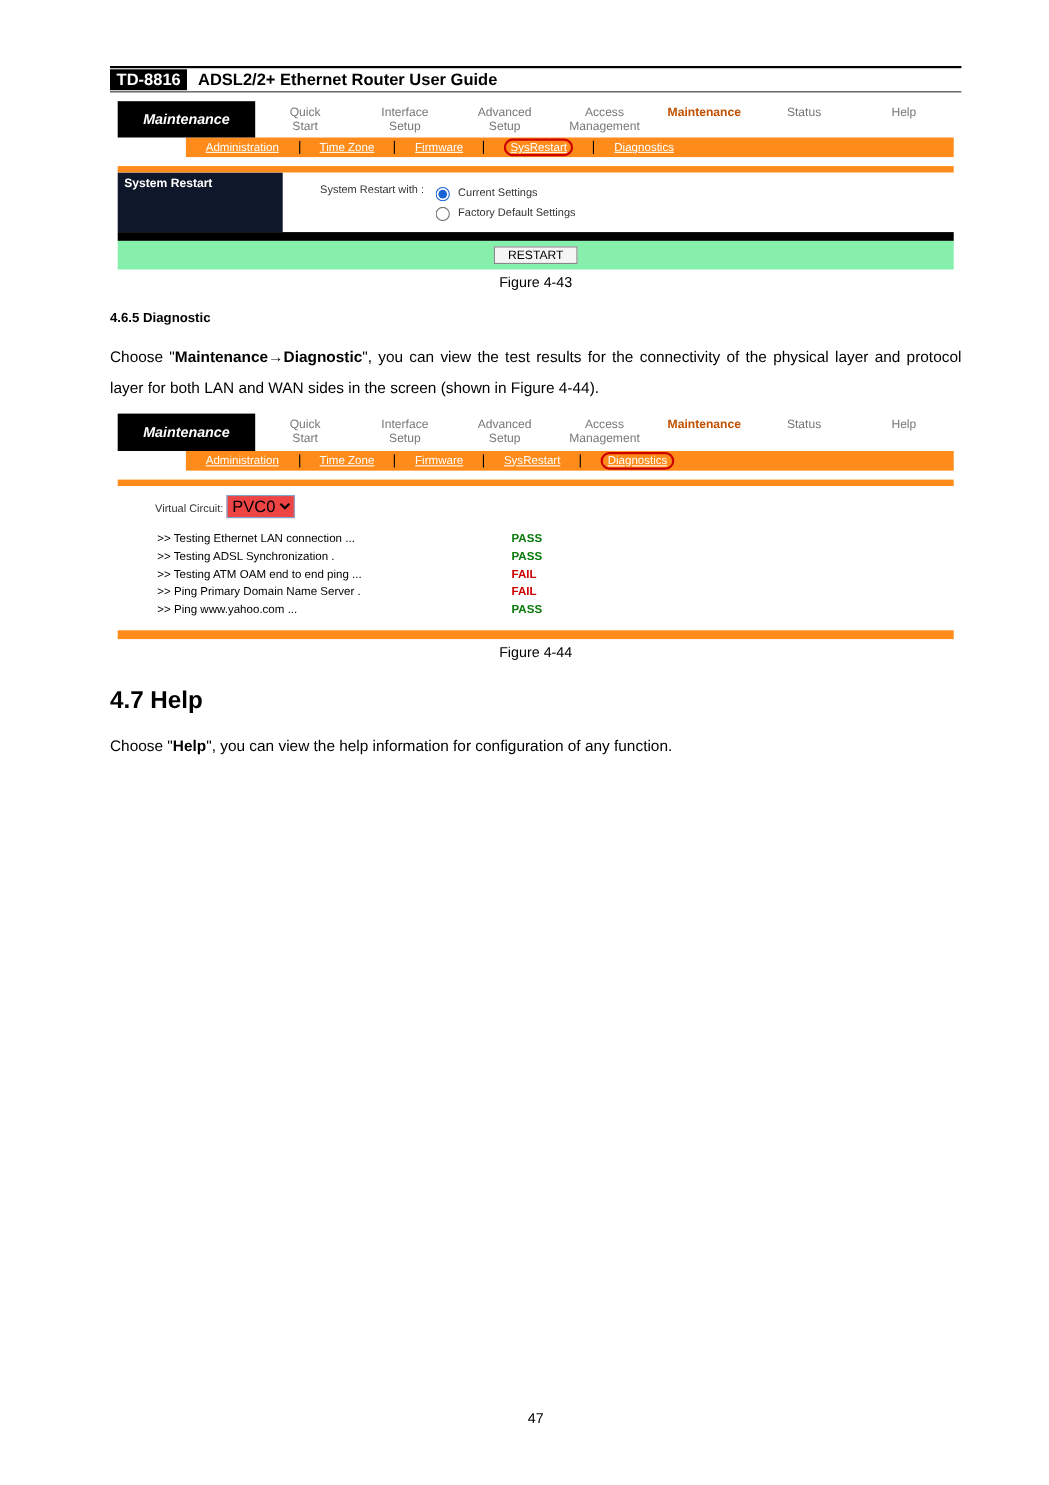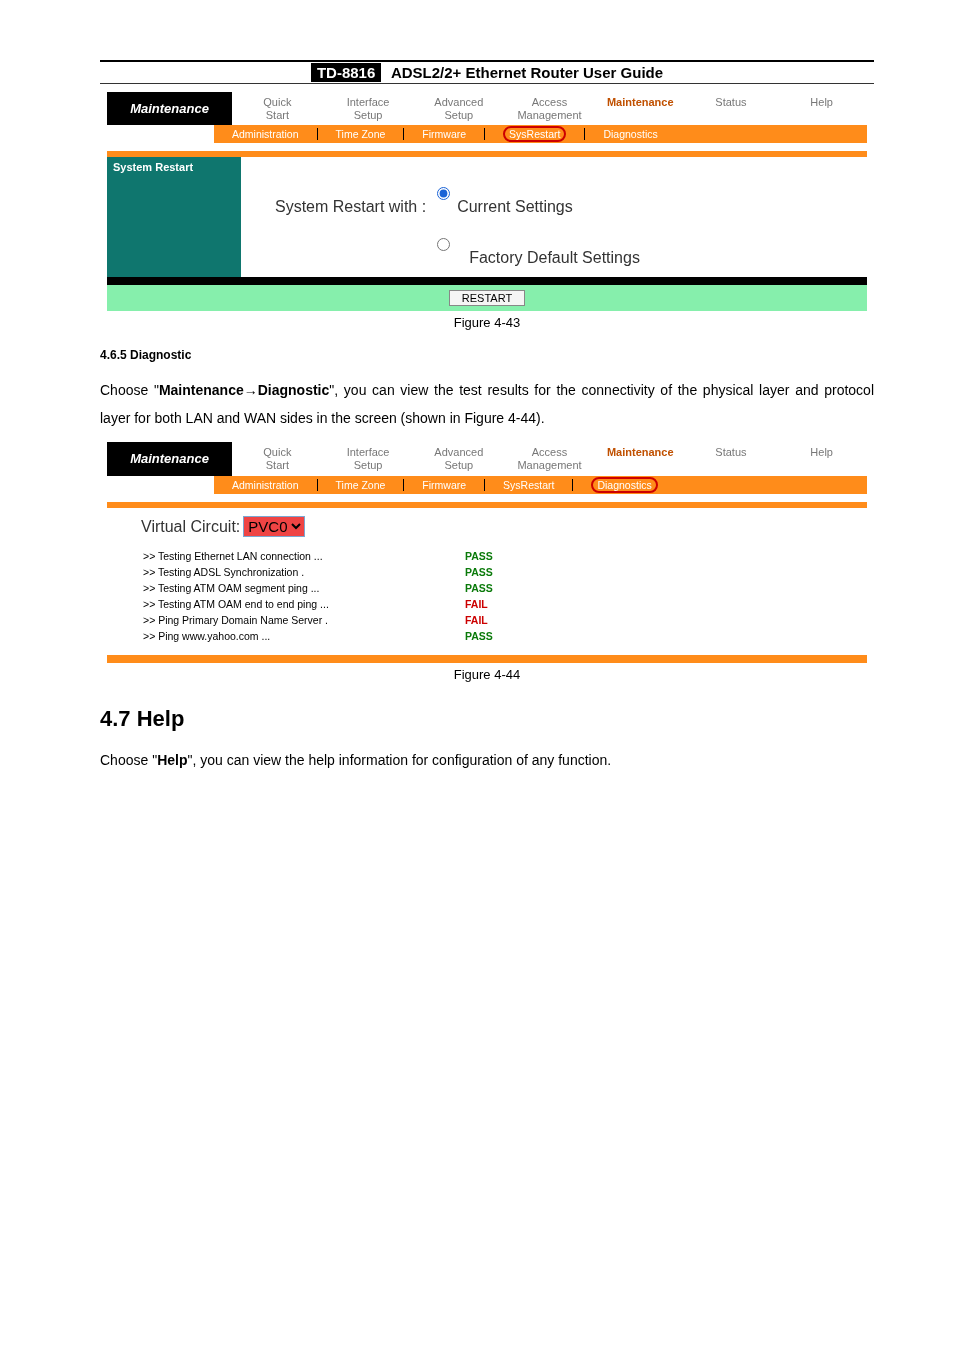--- a/index.html
+++ b/index.html
@@ -13,21 +13,21 @@
   }
   .page {
     padding: 60px 80px 40px 100px;
     box-sizing: border-box;
   }
   
   .docheader {
     border-top: 2px solid #000;
     border-bottom: 1px solid #333;
     padding: 1px 0;
-    text-align: center;
+    text-align: left;
     margin-bottom: 8px;
   }
   .docheader .model {
     background: #000;
     color: #fff;
     font-weight: bold;
     padding: 1px 6px;
     display: inline-block;
     font-size: 15px;
   }
@@ -74,24 +74,25 @@
     line-height: 1.15;
   }
   .shot .tab.active-main {
     color: #c05000;
     font-weight: bold;
   }
   .shot .subnav {
     background: #ff8c1a;
     color: #fff;
     display: flex;
-    margin-left: 107px;
+    margin-left: 62px;
     height: 18px;
     align-items: center;
     font-size: 10.5px;
+    text-decoration: underline;
   }
   .shot .subnav .sitem {
     padding: 0 18px;
     position: relative;
   }
   .shot .subnav .sitem + .sitem { border-left: 1px solid #000; }
   .shot .subnav .circled {
     border: 2px solid #cc0000;
     border-radius: 12px;
     padding: 0 4px;
@@ -99,33 +100,33 @@
   }
   .shot .spacer-white { height: 8px; background:#fff; }
   .shot .spacer-orange { height: 6px; background:#ff8c1a; }
   .shot .spacer-black { height: 8px; background:#000; }
 
   .shot .panel-row {
     display: flex;
     background: #fff;
   }
   .shot .panel-label {
-    background: #0f766e;
+    background: #0f172a;
     color: #fff;
-    width: 134px;
+    width: 150px;
     font-weight: bold;
     padding: 4px 6px;
     box-sizing: border-box;
     font-size: 11px;
   }
   .shot .panel-body {
     flex: 1;
     padding: 6px 4px 10px 4px;
   }
-  .shot .label-inline { color:#333; font-size:16px;margin-top:31px; }
+  .shot .label-inline { color:#333; font-size:10px; }
 
   .shot input[type=radio]{ accent-color:#1a63d6; }
   .shot select { font-size:15px; border:1px solid #7ba7d1; background:#ef4444; }
 
   .shot .btn {
     background:#f5f5f5;
     border:1px solid #888;
     padding:1px 12px;
     font-size:11px;
   }
@@ -199,21 +200,21 @@
     <div class="panel-row">
       <div class="panel-label">System Restart</div>
       <div class="panel-body">
         <div style="display:flex; gap:6px; margin-left:30px; margin-top:4px;">
           <span class="label-inline">System Restart with :</span>
           <div>
             <div style="display:flex; align-items:center; gap:4px;">
               <input type="radio" checked="" style="">
               <span class="label-inline">Current Settings</span>
             </div>
-            <div style="display:flex; align-items:center; gap:16px; margin-top:2px;">
+            <div style="display:flex; align-items:center; gap:4px; margin-top:2px;">
               <input type="radio" style="">
               <span class="label-inline">Factory Default Settings</span>
             </div>
           </div>
         </div>
       </div>
     </div>
 
     <div class="spacer-black"></div>
     <div class="btn-row">
@@ -262,24 +263,20 @@
           <tbody>
               <tr>
                 <td style="width:320px;"><span>&gt;&gt; Testing Ethernet LAN connection ...</span></td>
                 <td><span class="pass">PASS</span></td>
               </tr>
           <tr>
                 <td><span>&gt;&gt; Testing ADSL Synchronization .</span></td>
                 <td><span class="pass">PASS</span></td>
               </tr>
           <tr>
-                <td><span>&gt;&gt; Testing ATM OAM segment ping ...</span></td>
-                <td><span class="pass">PASS</span></td>
-              </tr>
-          <tr>
                 <td><span>&gt;&gt; Testing ATM OAM end to end ping ...</span></td>
                 <td><span class="fail">FAIL</span></td>
               </tr>
           <tr>
                 <td><span>&gt;&gt; Ping Primary Domain Name Server .</span></td>
                 <td><span class="fail">FAIL</span></td>
               </tr>
           <tr>
                 <td><span>&gt;&gt; Ping www.yahoo.com ...</span></td>
                 <td><span class="pass">PASS</span></td>

